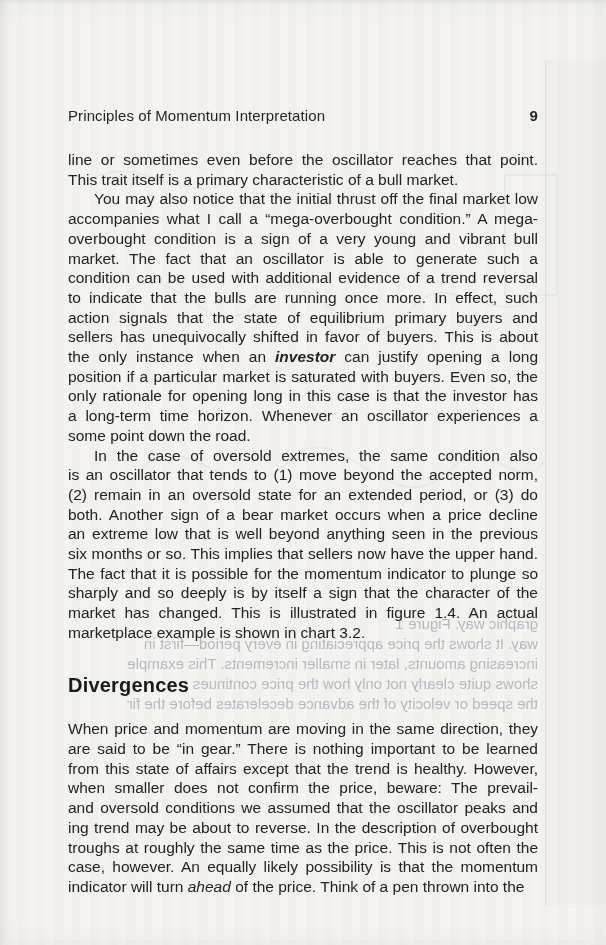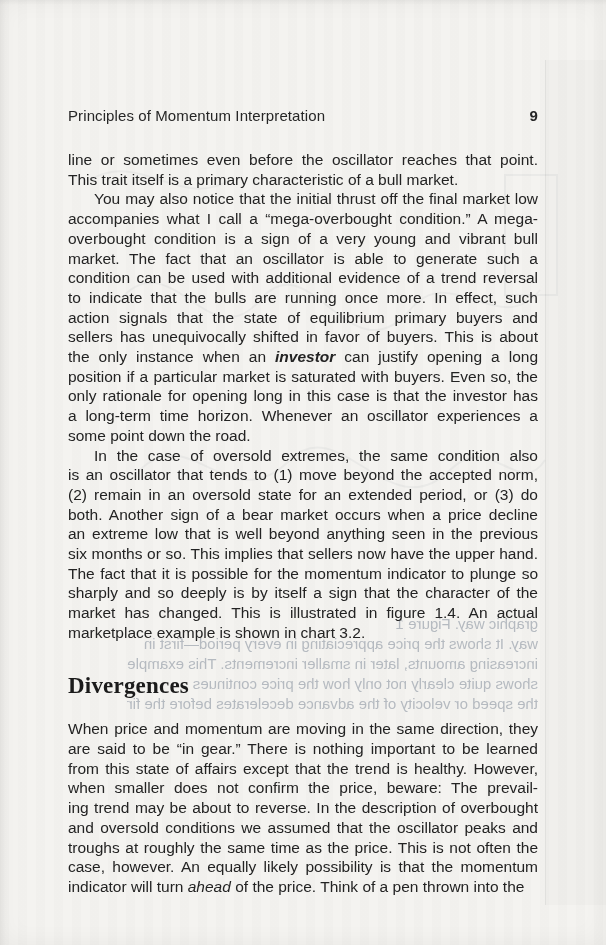--- a/index.html
+++ b/index.html
@@ -37,22 +37,22 @@
   .bodytext{font-size:15.5px;line-height:19.7px;color:#232323;}
   .para{margin:0;}
   .tline{
     text-align:justify;text-align-last:justify;
     white-space:normal;
     min-height:19.7px;
   }
   .tline.lastline{text-align-last:left;}
   .tline.first-indent{text-indent:26px;}
   .section-heading{
-    font-size:23px;font-weight:bold;color:#1b1b1b;
-    margin-top:33px;margin-bottom:24px;letter-spacing:0.2px;font-family:Liberation Serif, serif;
+    font-size:20px;font-weight:bold;color:#1b1b1b;
+    margin-top:33px;margin-bottom:24px;letter-spacing:0.2px;
   }
   
   .bleed{
     position:absolute;left:127px;top:614px;width:411px;
     transform:scaleX(-1);
     color:#b5bac0;
     font-size:15px;line-height:20px;
     filter:blur(0.45px);
     pointer-events:none;
   }
@@ -127,22 +127,22 @@
         </div>
 
       <div class="section-heading">Divergences</div>
 
       <div id="after-heading">
           <div class="para">
             <div class="tline">When price and momentum are moving in the same direction, they</div>
             <div class="tline">are said to be “in gear.” There is nothing important to be learned</div>
             <div class="tline">from this state of affairs except that the trend is healthy. However,</div>
             <div class="tline">when smaller does not confirm the price, beware: The prevail-</div>
+            <div class="tline">and oversold conditions we assumed that the oscillator peaks and</div>
             <div class="tline">ing trend may be about to reverse. In the description of overbought</div>
-            <div class="tline">and oversold conditions we assumed that the oscillator peaks and</div>
             <div class="tline">troughs at roughly the same time as the price. This is not often the</div>
             <div class="tline">case, however. An equally likely possibility is that the momentum</div>
             <div class="tline lastline">indicator will turn <em>ahead</em> of the price. Think of a pen thrown into the</div>
           </div>
         </div>
     </div>
   </div>
 </div>
 
 </body></html>

